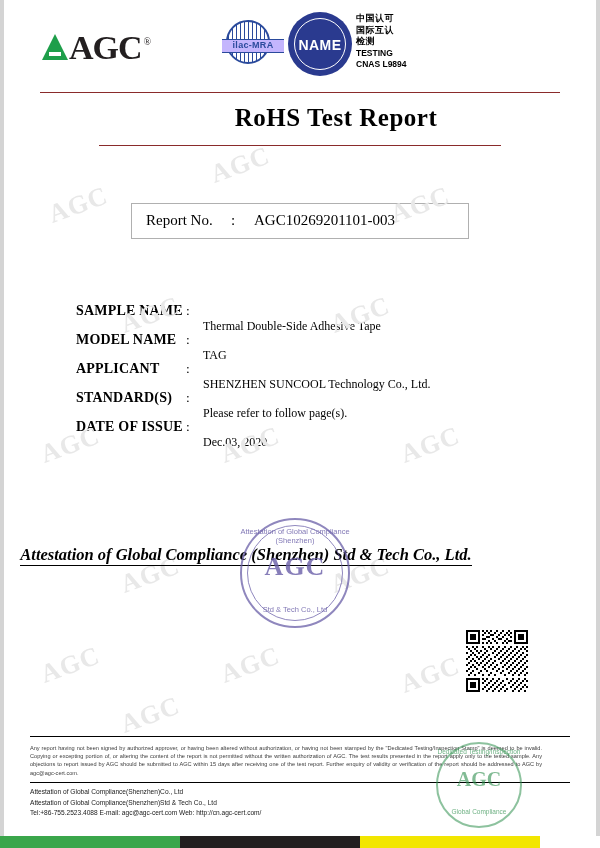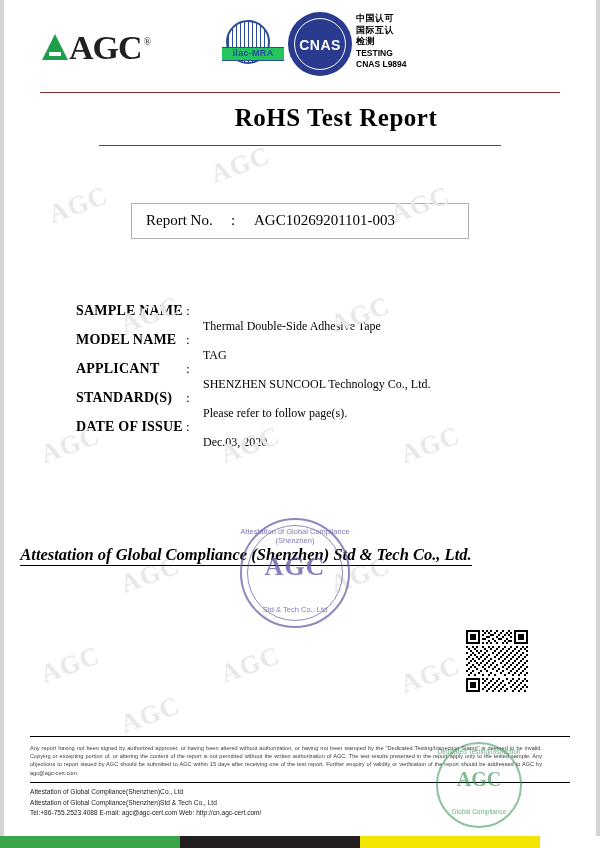--- a/index.html
+++ b/index.html
@@ -83,31 +83,30 @@
       repeating-linear-gradient(90deg,
         #2a4a9c 0px, #2a4a9c 1.5px,
         #ffffff 1.5px, #ffffff 4px);
   }
   .ilac .band {
     position: absolute;
     left: 0px;
     top: 19px;
     width: 62px;
     height: 12px;
-    background: #22c55e;
+    background: #c4b5fd;
     border-top: 1px solid #2a4a9c;
     border-bottom: 1px solid #2a4a9c;
     color: #2a4a9c;
     font-family: "Liberation Sans", sans-serif;
     font-size: 9px;
     font-weight: bold;
     text-align: center;
     line-height: 11px;
     letter-spacing: 0.3px;
-    margin-top: 8px;
   }
 
   .cnas {
     position: absolute;
     left: 288px;
     top: 12px;
     width: 64px;
     height: 64px;
   }
   .cnas .disc {
@@ -447,21 +446,21 @@
       <div class="reg">®</div>
     </div>
 
     <div class="ilac">
       <div class="circle"></div>
       <div class="band">ilac-MRA</div>
     </div>
 
     <div class="cnas">
       <div class="disc"></div>
-      <div class="label">CNAS</div>
+      <div class="label">NAME</div>
     </div>
 
     <div class="cnas-text">
       <div class="cn">中国认可</div>
       <div class="cn">国际互认</div>
       <div class="cn">检测</div>
       <div>TESTING</div>
       <div>CNAS L9894</div>
     </div>
   </div>

